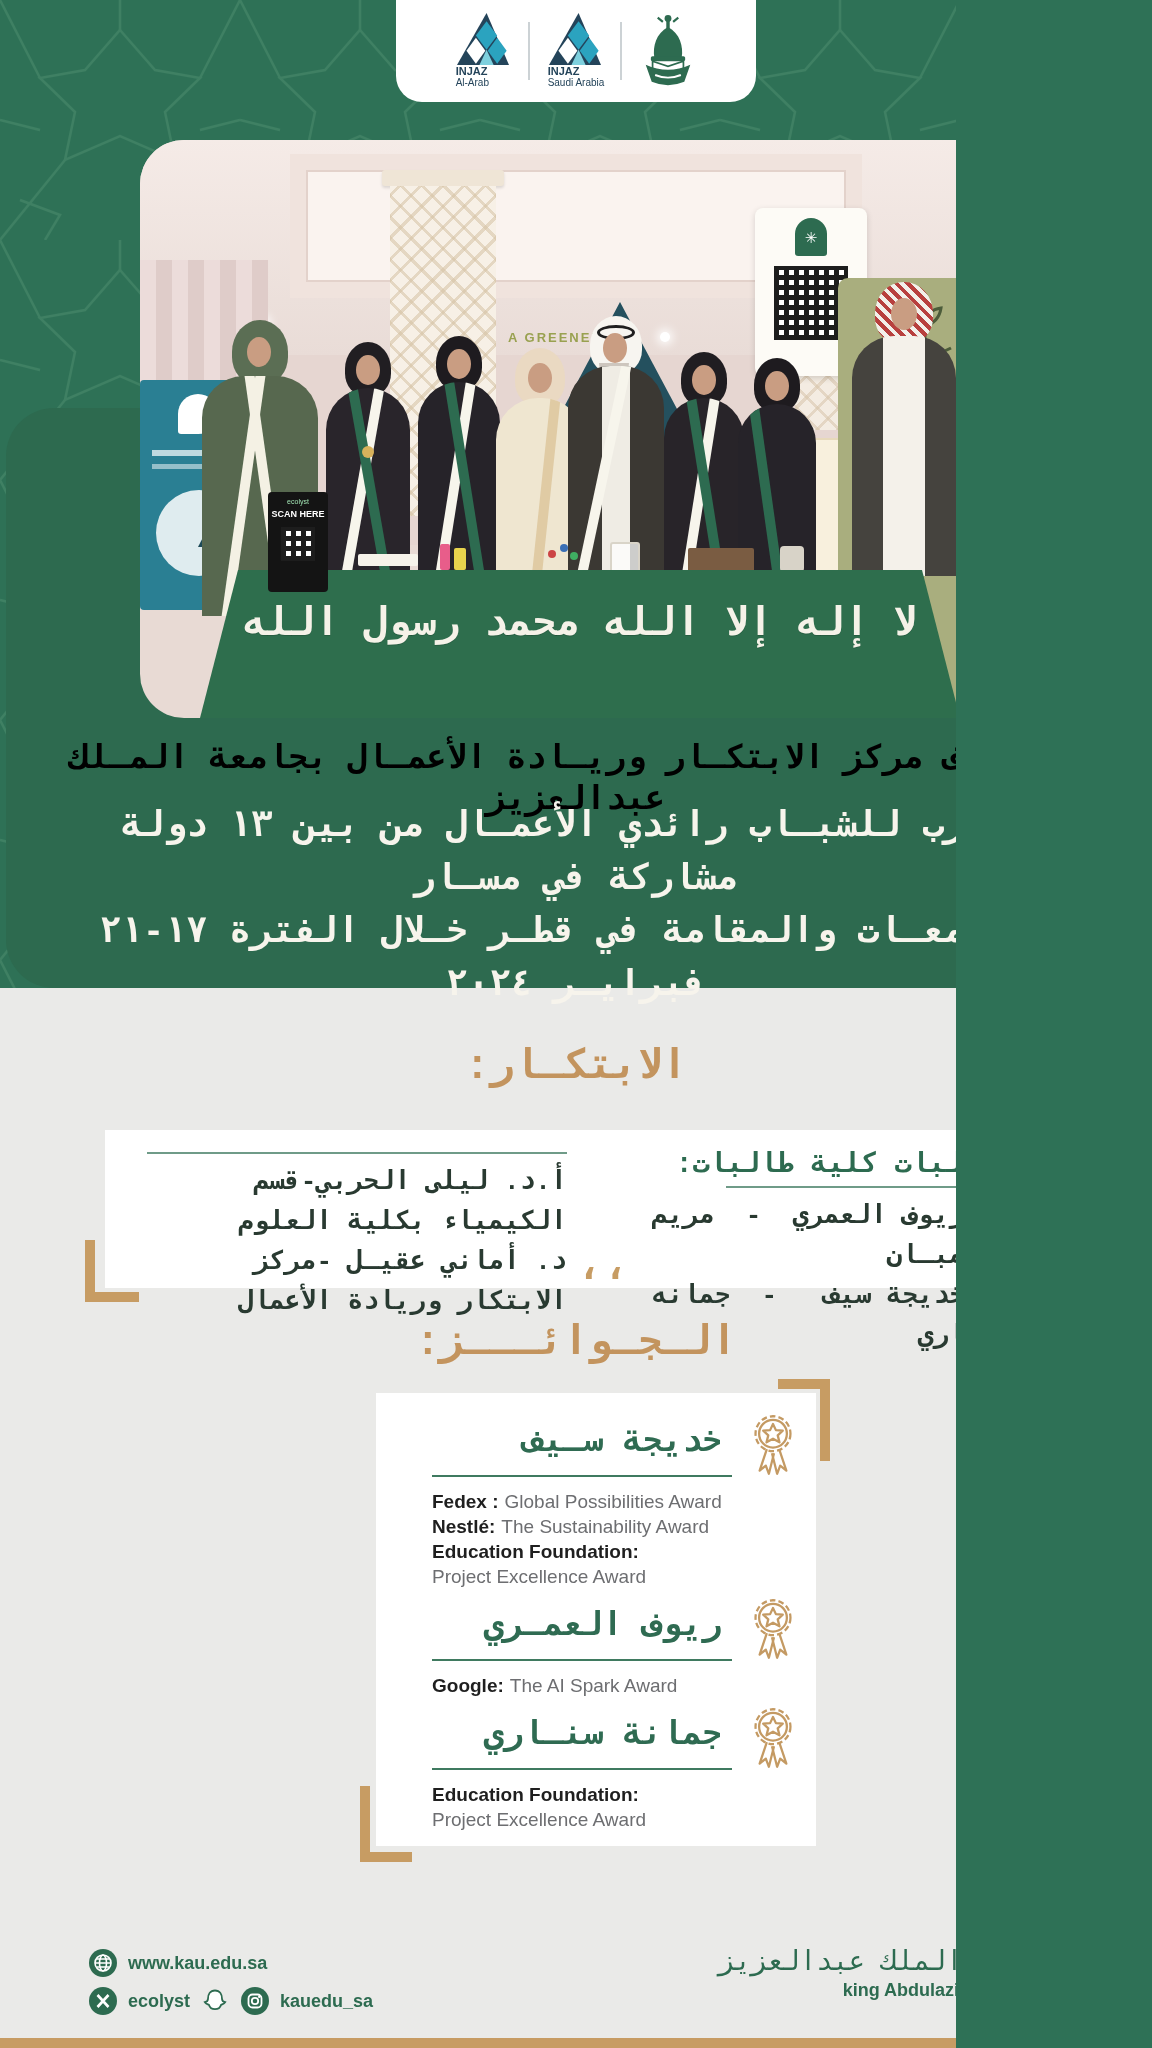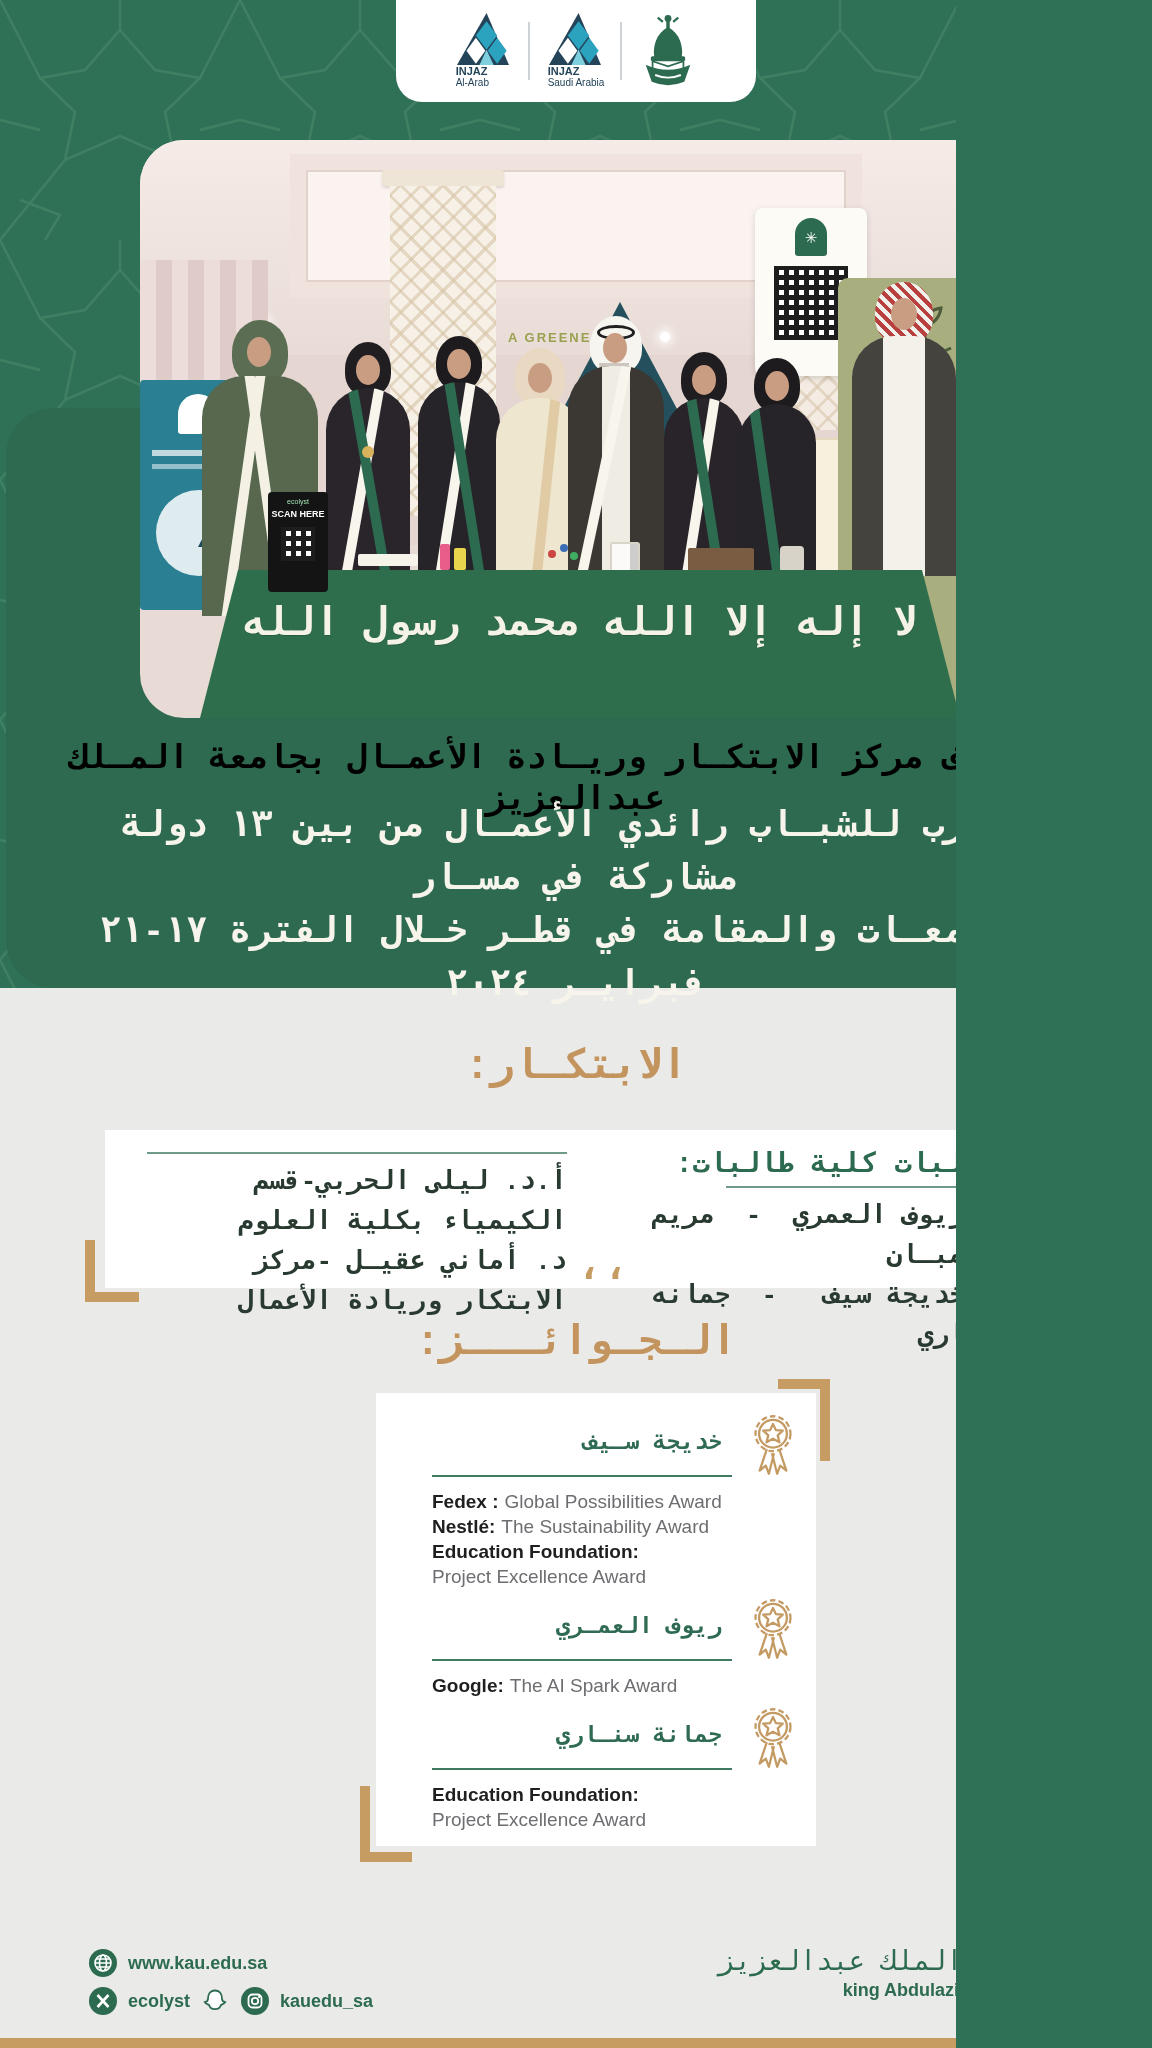--- a/index.html
+++ b/index.html
@@ -64,21 +64,21 @@
   .p-col{display:flex;flex-direction:column;}
   .col-title{color:#2d6b50;font-size:28px;font-weight:bold;text-align:right;}
   .col-underline{height:2px;background:#6f9b88;margin:6px 0 8px;}
   .p-row{color:#293a31;font-size:26px;font-weight:bold;text-align:right;line-height:40px;}
   .quote-mark{align-self:center;color:#c79c63;font-size:44px;font-weight:bold;transform:translateY(14px);}
 
   
   .a-card{left:376px;top:405px;width:440px;height:453px;}
   .a-inner{padding:26px 20px 0 56px;}
   .award-entry{position:relative;margin-bottom:14px;}
-  .award-name{padding-right:74px;text-align:right;color:#2f6b52;font-size:23px;font-weight:bold;line-height:48px;}
+  .award-name{padding-right:74px;text-align:right;color:#2f6b52;font-size:33px;font-weight:bold;line-height:48px;}
   .award-underline{height:2px;background:#3f7a60;margin:8px 64px 12px 0;}
   .award-line{font-size:19px;line-height:25px;color:#6d6e71;font-family:"Liberation Sans",sans-serif;}
   .award-line b{color:#1f1f1f;margin-right:6px;}
   .award-line b:empty{margin:0;}
   .medal{position:absolute;right:-8px;top:-12px;}
 
   
   .f-row{position:absolute;left:88px;display:flex;align-items:center;gap:10px;color:#2d6b50;font-weight:bold;font-size:18px;font-family:"Liberation Sans",sans-serif;}
   .f-right{position:absolute;right:92px;top:958px;text-align:right;color:#2d6b50;}
   .f-uni-ar{font-size:27px;line-height:34px;}

